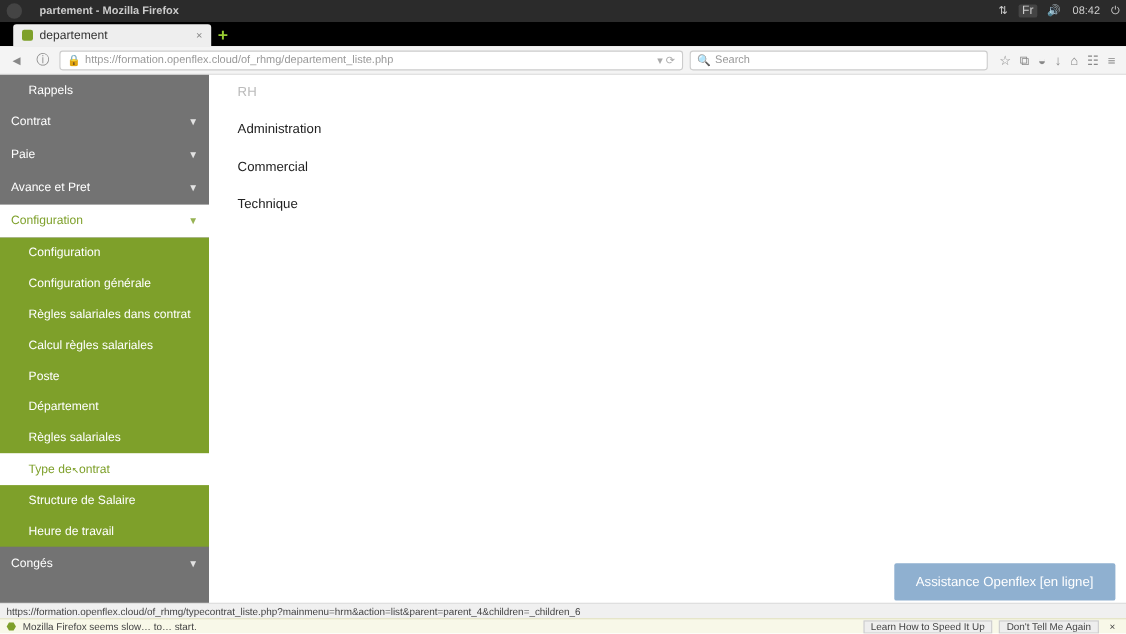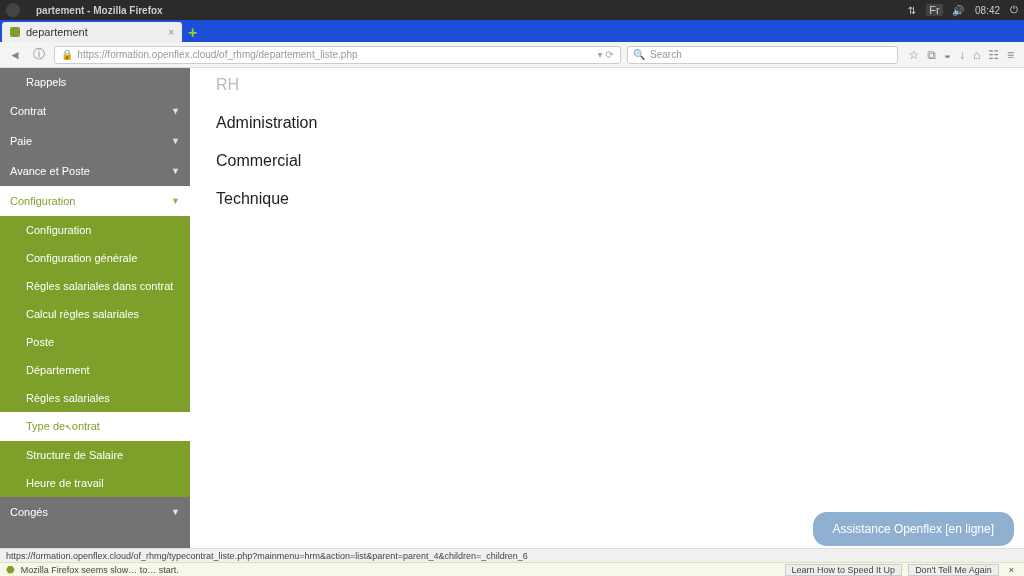--- a/index.html
+++ b/index.html
@@ -6,21 +6,21 @@
   body { width: 1024px; height: 576px; overflow: hidden; background: #fff; }
 
   
   .system-bar { height: 20px; background: #2b2b2b; color: #ccc; display: flex; align-items: center; font-size: 10px; padding: 0 6px; justify-content: space-between; }
   .system-bar .left { display: flex; align-items: center; gap: 16px; font-weight: bold; }
   .system-bar .right { display: flex; align-items: center; gap: 10px; }
   .sys-icon { width: 14px; height: 14px; background: #444; border-radius: 7px; display:inline-block;}
   .lang-box { background:#444; padding:0 3px; border-radius:2px; font-size:11px;}
 
   
-  .tab-bar { height: 22px; background: #1d4ed8; display: flex; align-items: flex-end; }
+  .tab-bar { height: 22px; background: #000000; display: flex; align-items: flex-end; padding-left: 10px; }
   .tab { background: #eee; height: 20px; width: 180px; border-radius: 3px 3px 0 0; display: flex; align-items: center; padding: 0 8px; font-size: 11px; color: #333; gap:6px; margin-left:2px;}
   .tab .favicon { width:10px; height:10px; background:#7ea02a; border-radius:2px;}
   .tab .close { margin-left:auto; color:#888; font-size:10px;}
   .plus-tab { color:#9c3; font-size:16px; padding:0 6px; font-weight:bold;}
 
   
   .addr-bar { height: 26px; background: #f4f4f4; border-bottom:1px solid #ddd; display:flex; align-items:center; padding:0 6px; gap:6px; }
   .addr-btn { color:#888; font-size:12px; padding:0 3px; cursor:pointer;}
   .url-box { flex:0 0 56%; height:18px; border:1px solid #ccc; border-radius:3px; display:flex; align-items:center; padding:0 6px; font-size:10px; color:#999; background:#fff;}
   .url-box .lock { color:#7a7; margin-right:4px; font-size:10px;}
@@ -32,25 +32,25 @@
   .main { display:flex; height: calc(576px - 20px - 22px - 26px - 14px - 14px); }
   .sidebar { width: 190px; background:#737373; color:#fff; font-size:11px; overflow:hidden;}
   .side-item { padding:8px 10px; display:flex; align-items:center; justify-content:space-between; cursor:pointer;}
   .side-item.top { padding:9px 10px; }
   .side-sub { padding:8px 10px 8px 26px; cursor:pointer;}
   .side-item.active, .side-sub.active-parent { background:#fff; color:#7ea02a; }
   .side-sub.selected { background:#fff; color:#7ea02a; }
   .caret { font-size:9px; opacity:0.8;}
   .sub-group { background:#7ea02a; }
 
-  .content { flex:1; padding:8px 26px; font-size:16px; color:#222; }
+  .content { flex:1; padding:8px 26px; font-size:12px; color:#222; }
   .content .row { padding:4px 0 16px 0; }
 
   
-  .assist { position:absolute; right:10px; bottom:30px; background:#8fb0d0; color:#fff; padding:10px 20px; font-size:12px; border-radius:14px;}
+  .assist { position:absolute; right:10px; bottom:30px; background:#8fb0d0; color:#fff; padding:10px 20px; font-size:12px; border-radius:2px;}
 
   
   .link-preview { height:14px; background:#f0f0f0; border-top:1px solid #ddd; font-size:9px; color:#444; padding:0 6px; display:flex; align-items:center;}
   
   .notif-bar { height:14px; background:#f8f8e8; border-top:1px solid #e0e0c0; font-size:9px; color:#444; display:flex; align-items:center; padding:0 6px; gap:6px;}
   .notif-bar .icon { color:#7ea02a; font-size:10px;}
   .notif-bar .spacer { flex:1;}
   .notif-bar .btn { border:1px solid #ccc; background:#eee; padding:0 6px; height:12px; display:flex; align-items:center; font-size:9px; cursor:pointer;}
   .notif-bar .close { padding:0 4px; cursor:pointer;}
 
@@ -112,21 +112,21 @@
     </div>
     <div class="side-item top">
       <span>Contrat</span>
       <span class="caret">▼</span>
     </div>
     <div class="side-item top">
       <span>Paie</span>
       <span class="caret">▼</span>
     </div>
     <div class="side-item top">
-      <span>Avance et Poste</span>
+      <span>Avance et Pret</span>
       <span class="caret">▼</span>
     </div>
     <div class="side-item top active">
       <span>Configuration</span>
       <span class="caret" style="color:#7ea02a">▼</span>
     </div>
     <div class="sub-group">
       <div class="side-sub"><span>Configuration</span></div>
       <div class="side-sub"><span>Configuration générale</span></div>
       <div class="side-sub"><span>Règles salariales dans contrat</span></div>

